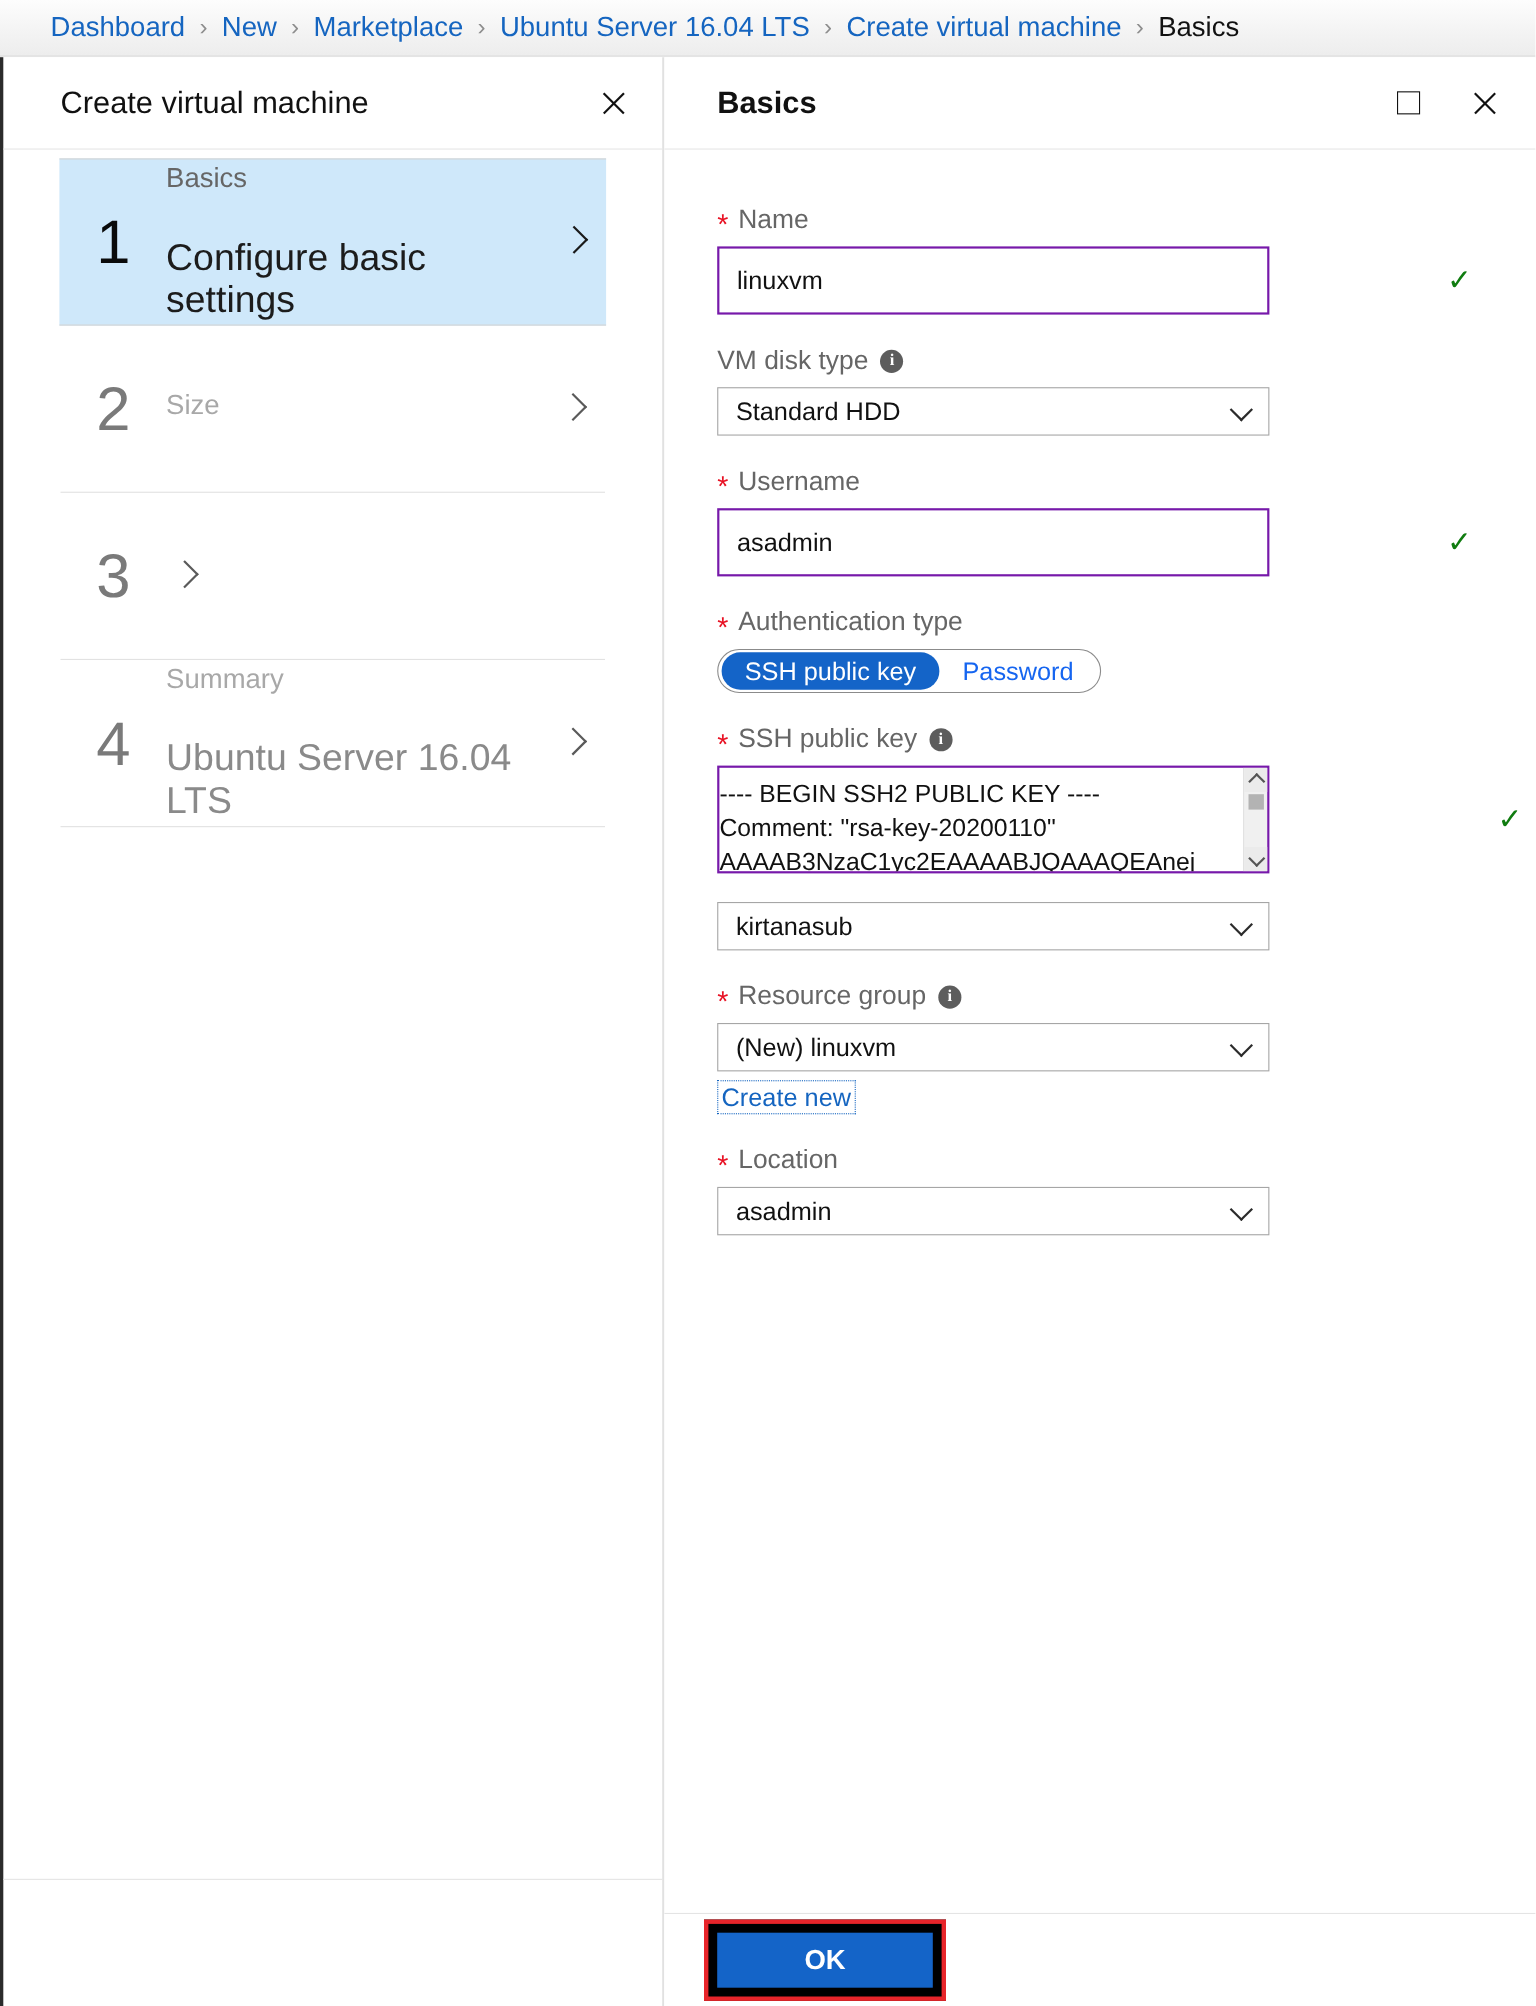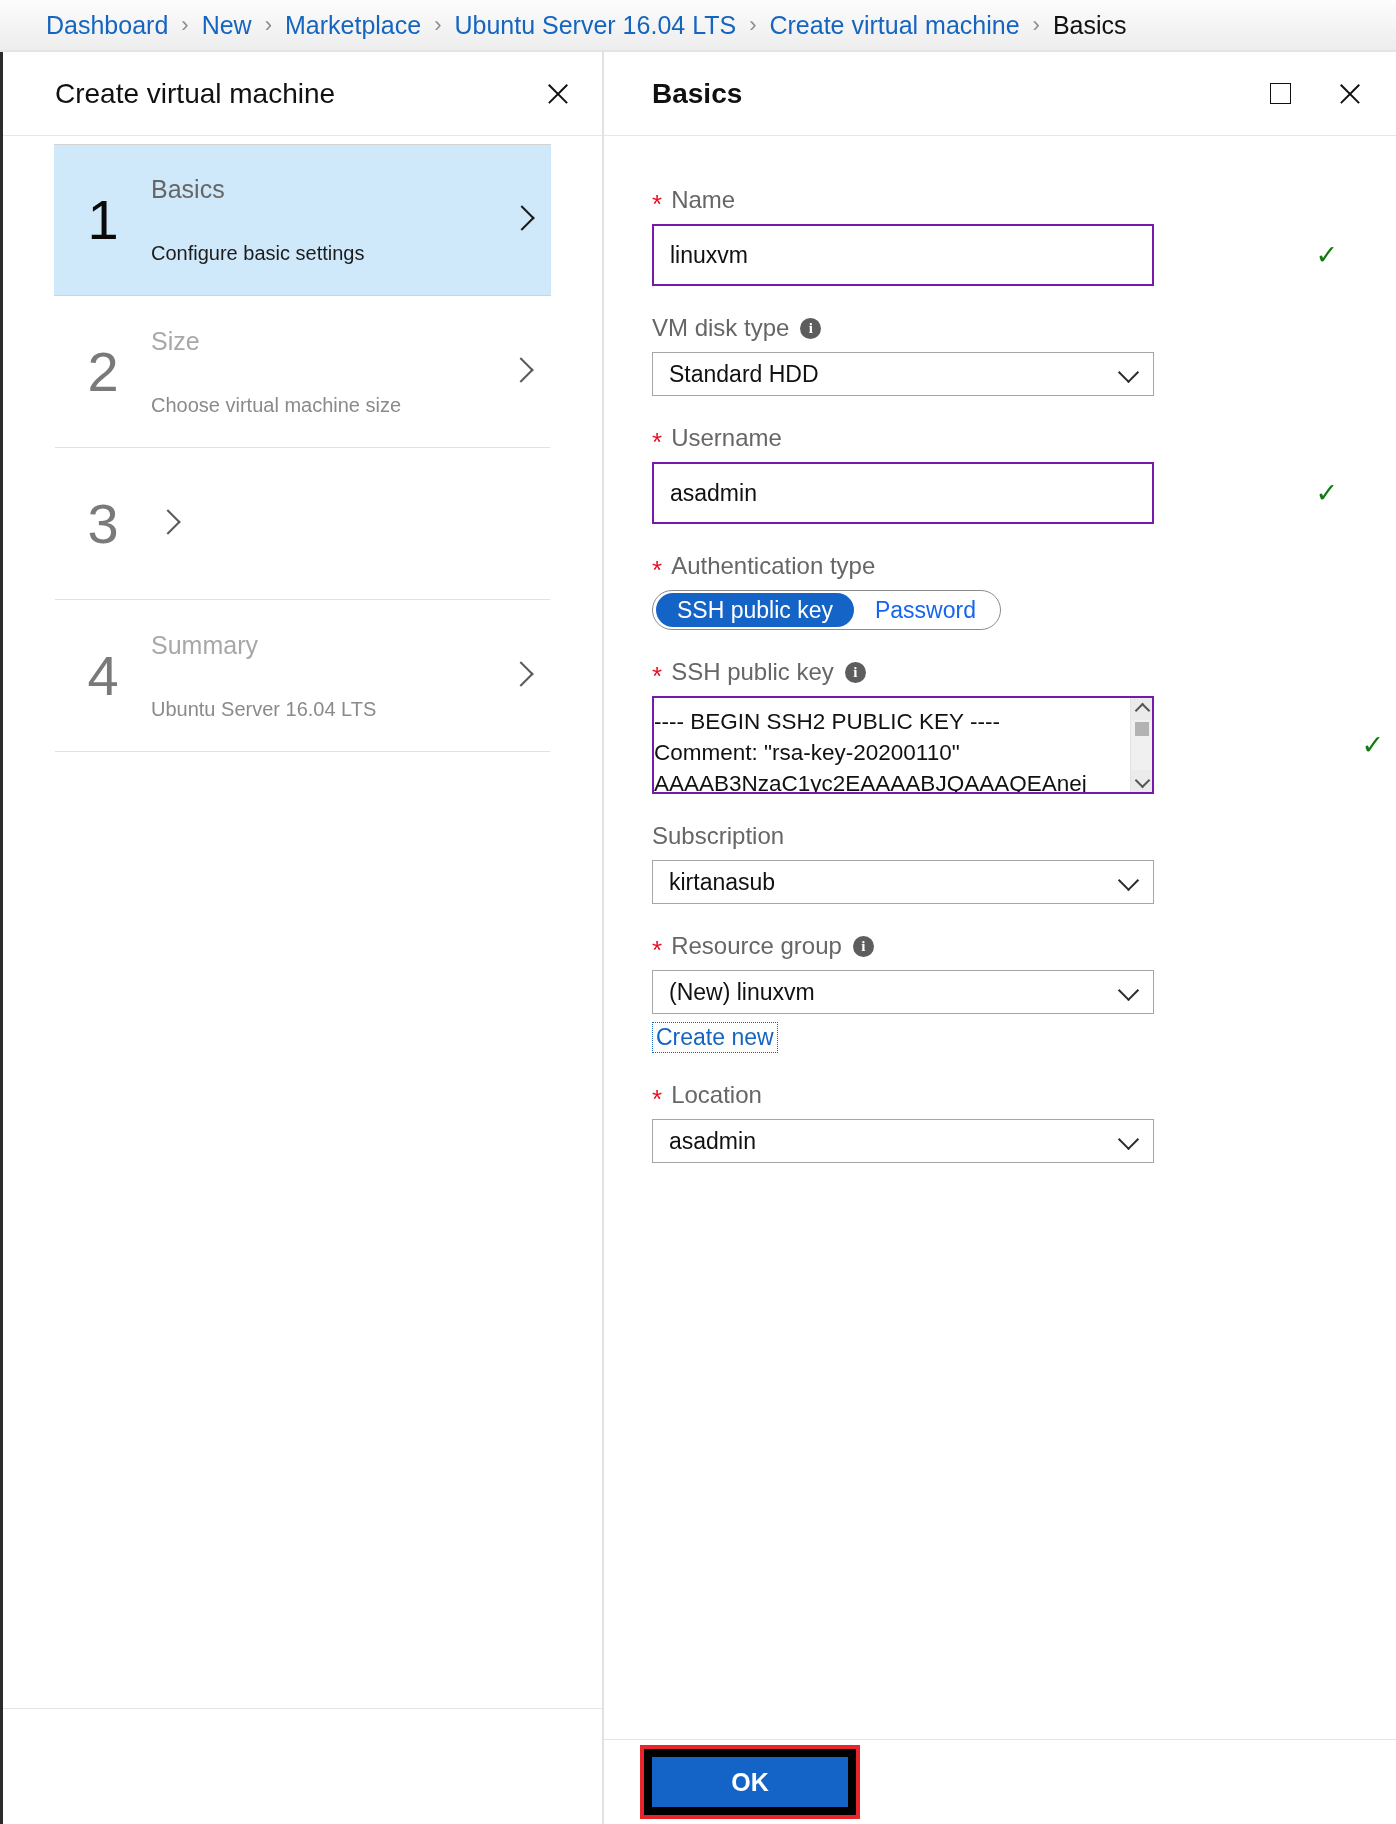--- a/index.html
+++ b/index.html
@@ -100,21 +100,21 @@
   }
   .step.active .step-num { color: #0a0a0a; }
   .step-text { flex: 1; }
   .step-title {
     font-size: 25px;
     color: #a8a8a8;
     margin-bottom: 7px;
   }
   .step.active .step-title { color: #666666; }
   .step-sub {
-    font-size: 20px;
+    font-size: 34px;
     color: #8a8a8a;
     margin-top: 38px;
   }
   .step.active .step-sub { color: #1c1c1c; }
   .chev {
     width: 34px; height: 34px;
     position: relative;
     margin-right: 6px;
   }
   .chev::before {
@@ -398,21 +398,20 @@
           <div class="step-title">Basics</div>
           <div class="step-sub">Configure basic settings</div>
         </div>
         <div class="chev"></div>
       </div>
 
       <div class="step">
         <div class="step-num">2</div>
         <div class="step-text">
           <div class="step-title">Size</div>
-          <div class="step-sub">Choose virtual machine size</div>
         </div>
         <div class="chev"></div>
       </div>
 
       <div class="step">
         <div class="step-num">3</div>
         <div class="chev"></div>
       </div>
 
       <div class="step">
@@ -504,23 +503,20 @@
               <div class="ta-thumb"></div>
               <div class="ta-track"></div>
               <div class="ta-arrow down"></div>
             </div>
           </div>
           <span class="check" style="right:-32px;">✓</span>
         </div>
       </div>
 
       <div class="field">
-        <div class="label">
-          <span>Subscription</span>
-        </div>
         <div class="select-box">
           <span>kirtanasub</span>
           <span class="caret"></span>
         </div>
       </div>
 
       <div class="field">
         <div class="label">
           <span class="req">*</span>
           <span>Resource group</span>

